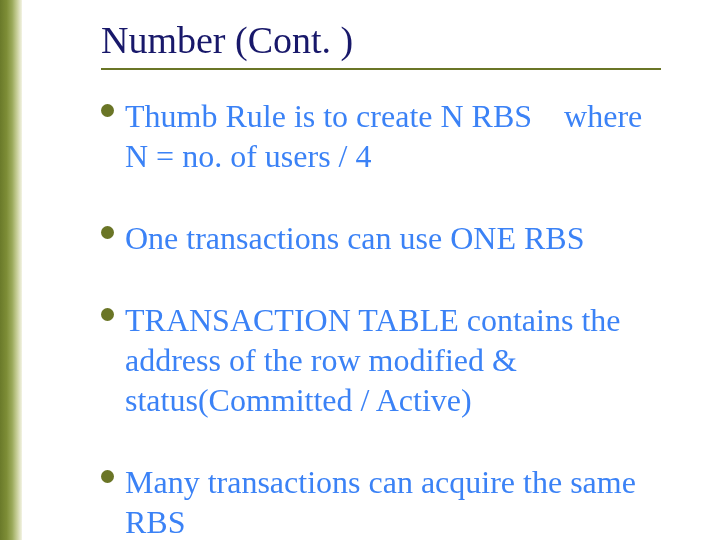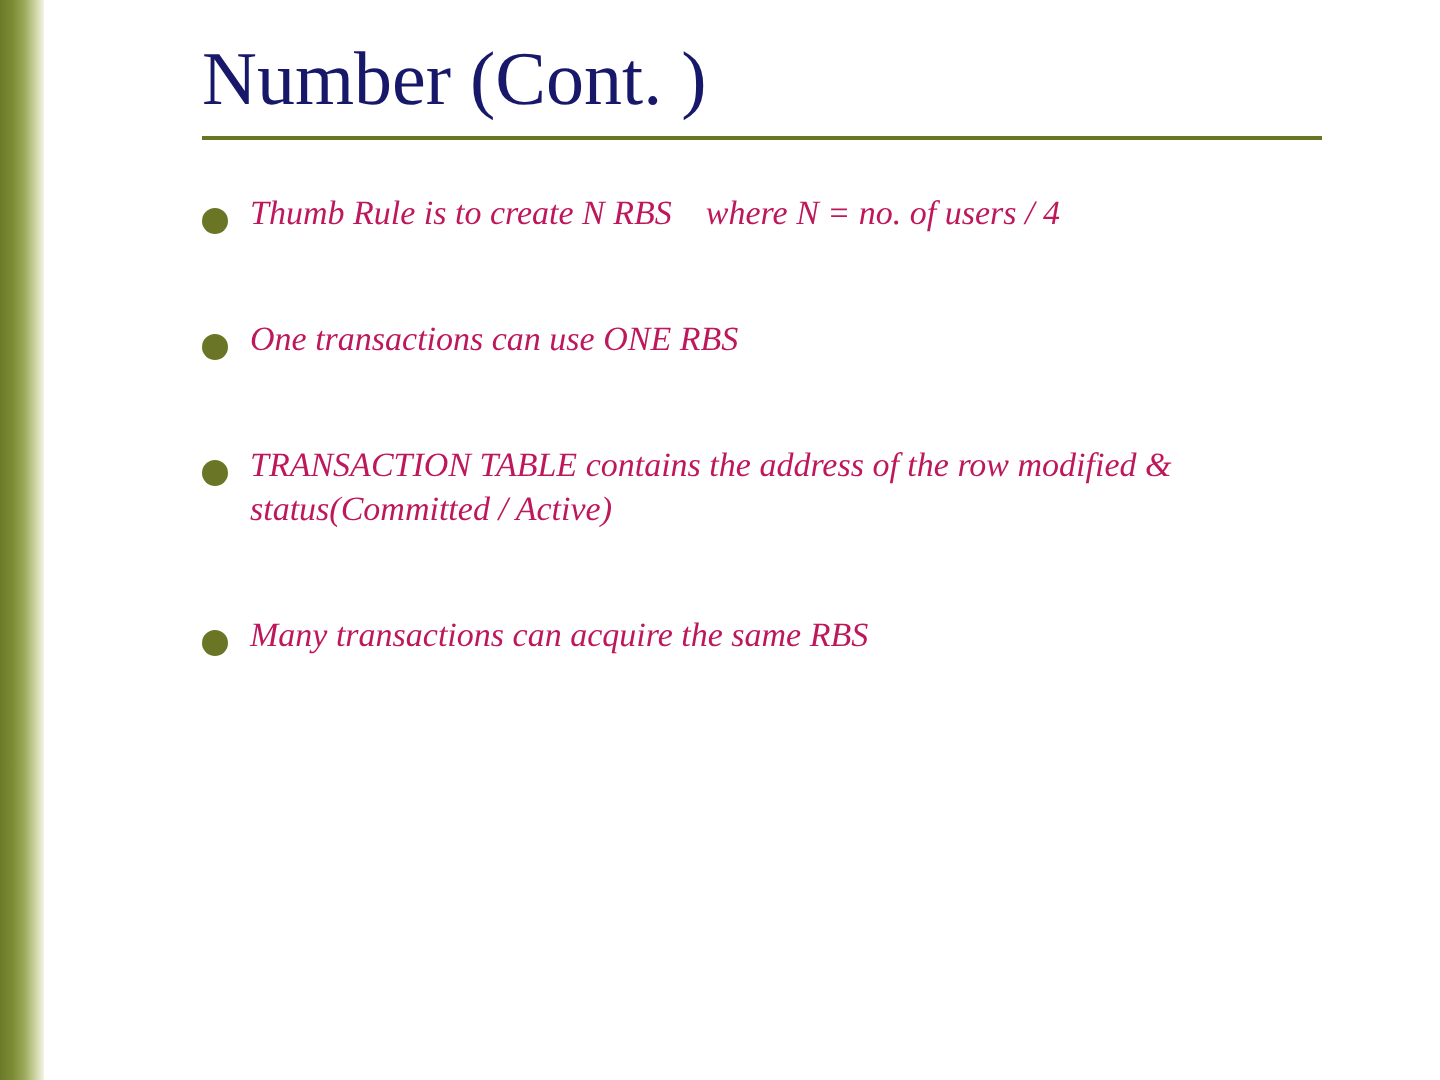--- a/index.html
+++ b/index.html
@@ -47,25 +47,24 @@
   }
   ul.bullets {
     list-style: none;
     padding: 0;
     margin: 0;
     width: 560px;
   }
   ul.bullets > li {
     position: relative;
     padding-left: 24px;
-    color: #be185d;
-    font-size: 17px;
+    color: #3b82f6;
+    font-size: 32px;
     line-height: 1.25;
     margin-bottom: 42px;
-    font-style: italic;
   }
   ul.bullets > li::before {
     content: "";
     position: absolute;
     left: 0;
     top: 8px;
     width: 13px;
     height: 13px;
     background: #6a7526;
     border-radius: 50%;

